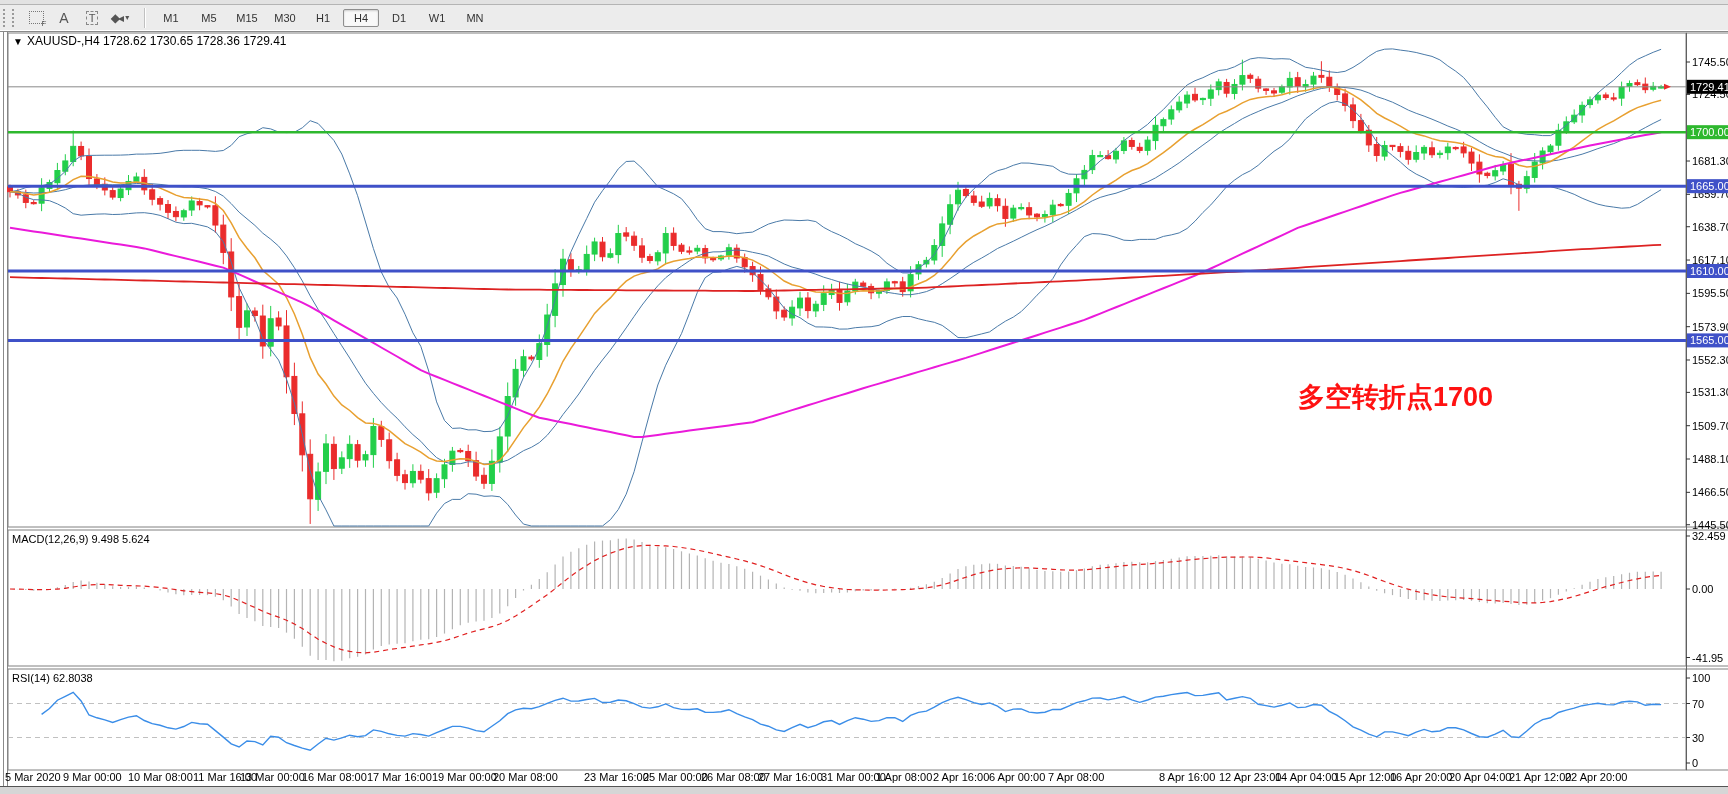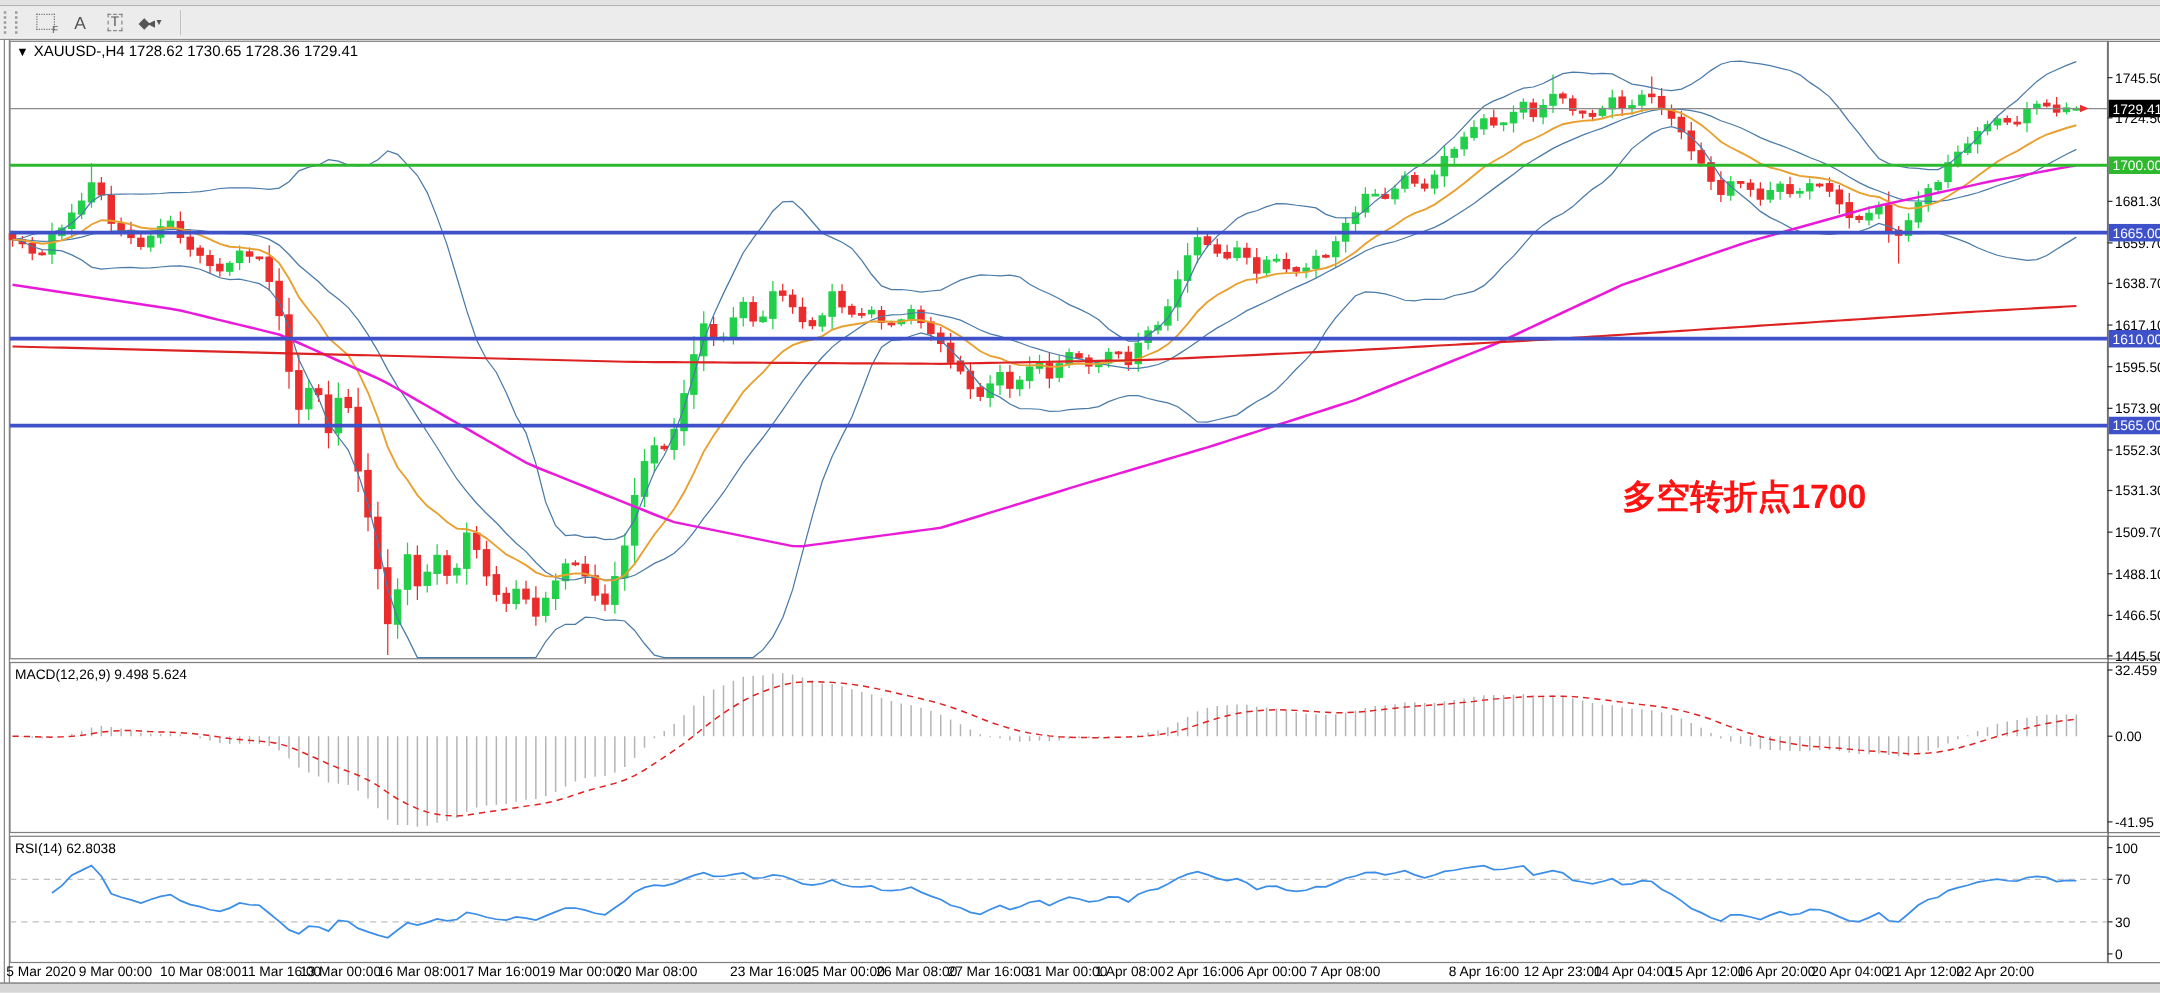--- a/index.html
+++ b/index.html
@@ -37,20 +37,31 @@
         </div>
         <div class="tbtn">
           <span class="icon-t">T</span>
         </div>
         <div class="tbtn">
           <span class="icon-shapes">◆◂</span>
           <span class="caret">▾</span>
         </div>
       </div>
     <div class="vsep"></div>
+    <div class="tf-group" id="tf-group">
+        <span class="tf">M1</span>
+        <span class="tf">M5</span>
+        <span class="tf">M15</span>
+        <span class="tf">M30</span>
+        <span class="tf">H1</span>
+        <span class="tf active">H4</span>
+        <span class="tf">D1</span>
+        <span class="tf">W1</span>
+        <span class="tf">MN</span>
+      </div>
   </div>
   <svg id="chart-svg" width="1728" height="764" viewBox="0 30 1728 764">
       <rect x="0" y="30" width="1728" height="764" fill="#ffffff"></rect>
       <line x1="0" y1="31.5" x2="1728" y2="31.5" stroke="#8a8a8a"></line>
       <line x1="3.5" y1="31" x2="3.5" y2="786" stroke="#8a8a8a"></line>
       <line x1="7.5" y1="31" x2="7.5" y2="786" stroke="#8a8a8a"></line>
       <rect x="8" y="33" width="1678" height="494" fill="#ffffff" stroke="#808080" stroke-width="1"></rect>
       <line x1="1686" y1="33" x2="1728" y2="33" stroke="#808080"></line>
       <line x1="1686" y1="527" x2="1728" y2="527" stroke="#808080"></line>
       <rect x="8" y="530" width="1678" height="136" fill="#ffffff" stroke="#808080" stroke-width="1"></rect>

